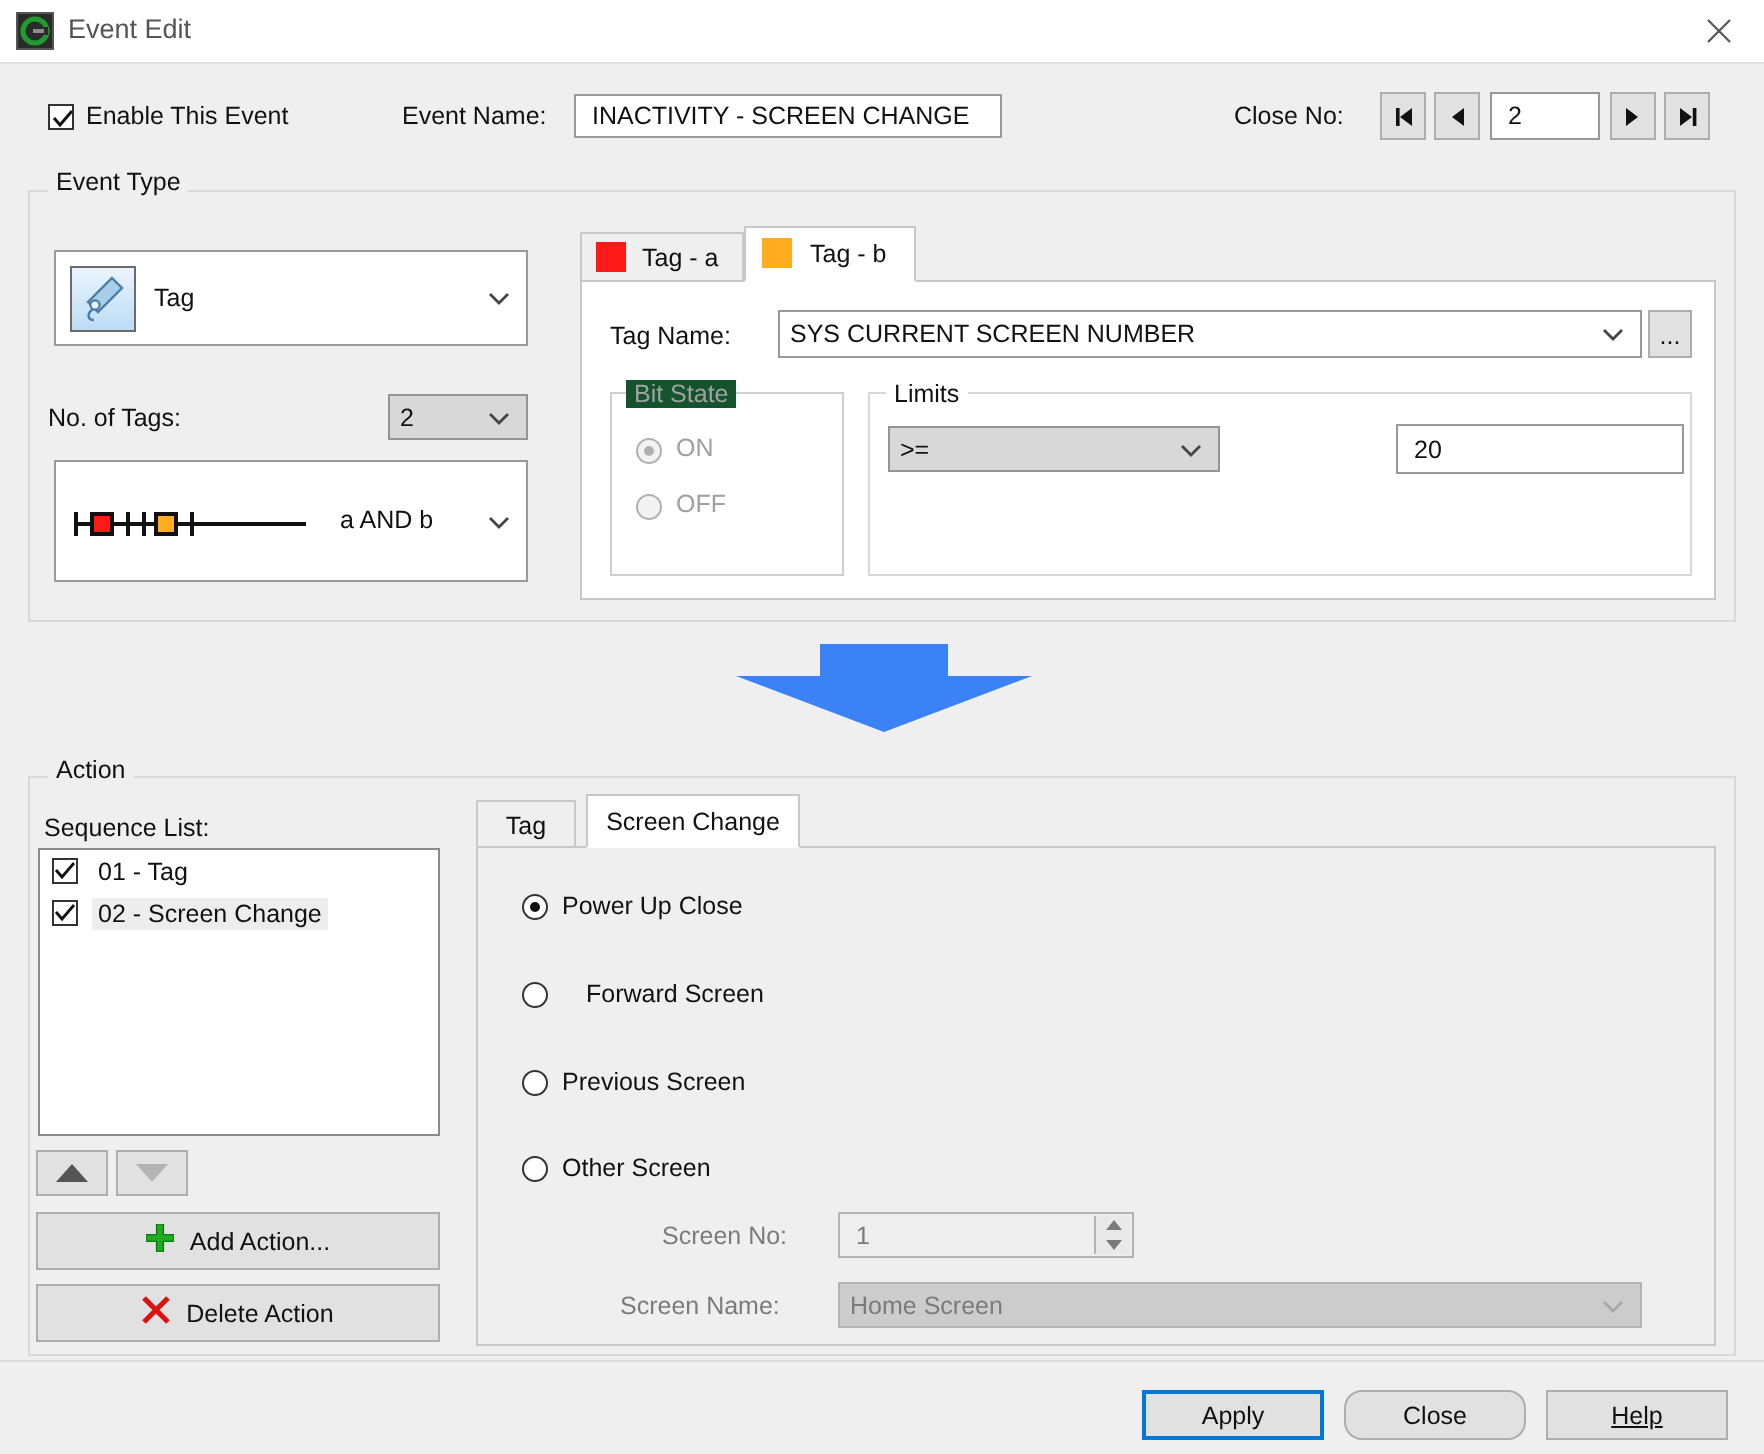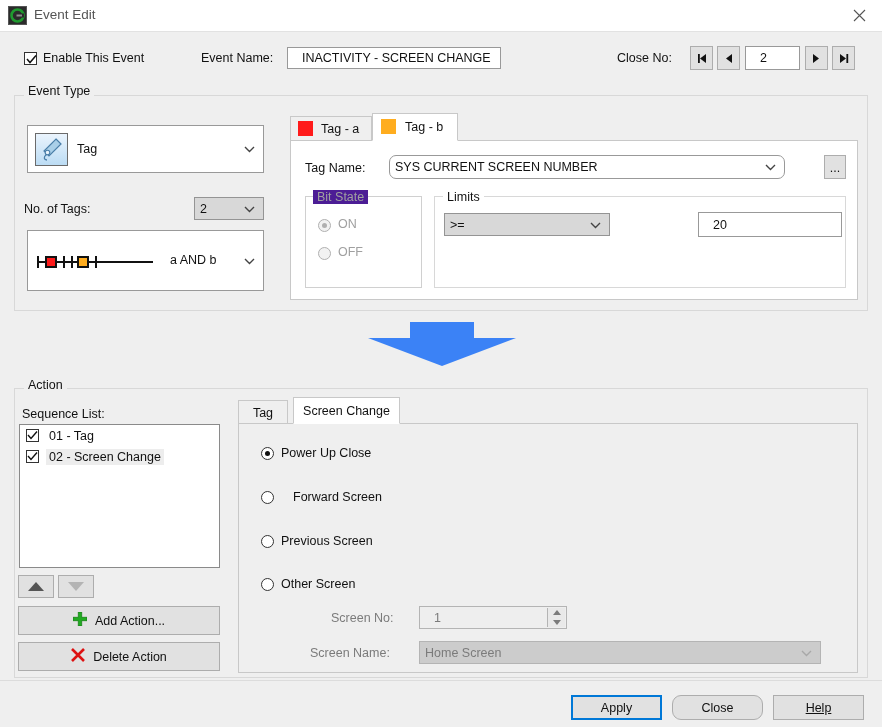--- a/index.html
+++ b/index.html
@@ -37,21 +37,21 @@
     position:absolute;border:1px solid #d8d8d8;background:transparent;
     box-sizing:border-box;
   }
   .group-title{
     position:absolute;background:#efefef;padding:0 4px;font-size:12.5px;color:#111;
   }
   .group-title.dis{color:#a0a0a0;}
   .tbox{
     position:absolute;box-sizing:border-box;background:#fff;
     border:1px solid #999;display:flex;align-items:center;
-    padding-left:14px;font-size:12.5px;color:#111;
+    padding-left:8px;font-size:12.5px;color:#111;
   }
   .combo{
     position:absolute;box-sizing:border-box;background:#fff;
     border:1px solid #999;display:flex;align-items:center;
     padding-left:5px;font-size:12.5px;color:#111;
   }
   .combo.gray{background:#d8d8d8;border:1px solid #949494;}
   .combo.dis{background:#cccccc;border:1px solid #b4b4b4;color:#7b7b7b;}
   .combo .arrow{
     position:absolute;right:8px;top:50%;transform:translateY(-50%);
@@ -229,32 +229,32 @@
   <span class="swatch" style="left:7px;top:4px;background:#ff1a1a;"></span>
   <span>Tag - a</span>
 </div>
 <div class="tab active" style="left:372px;top:113px;width:86px;height:28px;justify-content:flex-start;padding-left:32px;">
   <span class="swatch" style="left:8px;top:5px;background:#ffad1f;"></span>
   <span>Tag - b</span>
 </div>
 <div class="tabpanel" style="left:290px;top:140px;width:568px;height:160px;"></div>
 
 <div class="lbl" style="left:305px;top:161px;">Tag Name:</div>
-<div class="combo" style="left:389px;top:155px;width:396px;height:24px;border-radius:7px;">
+<div class="combo" style="left:389px;top:155px;width:432px;height:24px;">
   <span>SYS CURRENT SCREEN NUMBER</span>
   <span class="arrow">
     <svg width="11" height="7" viewBox="0 0 11 7">
         <path d="M1,1 L5.5,5.5 L10,1" stroke="#444" stroke-width="1.4" fill="none"></path>
       </svg>
   </span>
 </div>
 <div class="btn" style="left:824px;top:155px;width:22px;height:24px;align-items:flex-end;padding-bottom:3px;">...</div>
 
 <div class="group" style="left:305px;top:196px;width:117px;height:92px;border-color:#d0d0d0;"></div>
-<div class="group-title dis" style="left:313px;top:190px;background:#4c1d95;">Bit State</div>
+<div class="group-title dis" style="left:313px;top:190px;background:#14532d;">Bit State</div>
 <div class="radio dis" style="left:318px;top:219px;">
     <span class="dot"></span>
   </div>
 <div class="lbl" style="left:338px;top:217px;color:#a0a0a0;">ON</div>
 <div class="radio dis" style="left:318px;top:247px;"></div>
 <div class="lbl" style="left:338px;top:245px;color:#a0a0a0;">OFF</div>
 
 <div class="group" style="left:434px;top:196px;width:412px;height:92px;"></div>
 <div class="group-title" style="left:443px;top:190px;background:#fff;">Limits</div>
 <div class="combo gray" style="left:444px;top:213px;width:166px;height:23px;">

